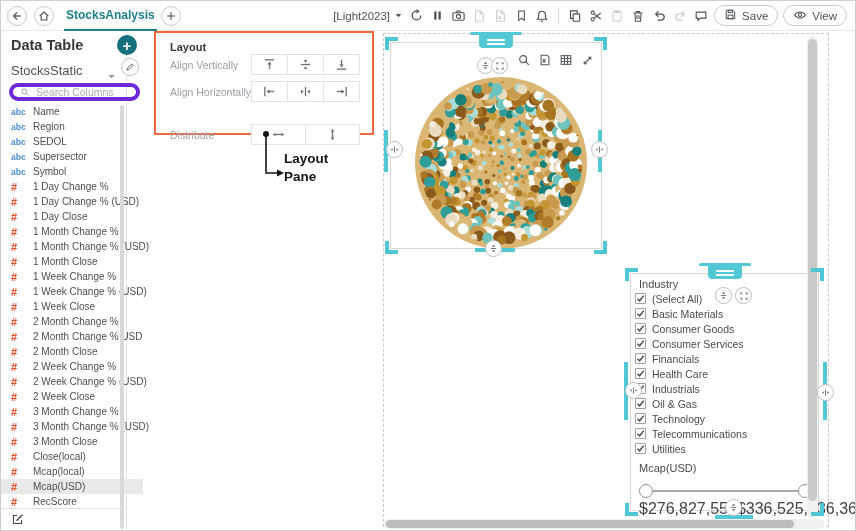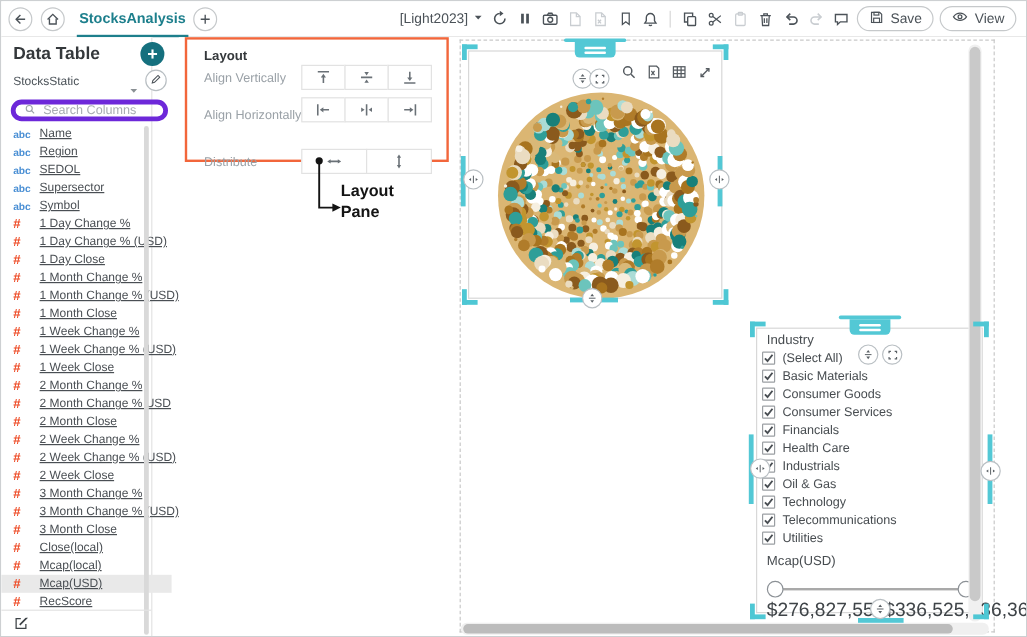--- a/index.html
+++ b/index.html
@@ -21,35 +21,35 @@
   .icon16.disabled{color:#c9cdd1;}
   .tdiv{width:1px;height:14px;background:#d8d8d8;margin:0 3px;flex:none;}
   .pill{display:flex;align-items:center;gap:5px;height:21px;border:1px solid #c6c9cb;border-radius:11px;
         padding:0 9px;font-size:11.5px;color:#4b5258;background:#fff;cursor:pointer;flex:none;}
 
   
   .sidebar{position:absolute;left:0;top:30px;bottom:0;width:126px;background:#fff;border-right:1px solid #e3e3e3;}
   .sb-title{position:absolute;left:10px;top:6px;font-size:14.5px;font-weight:700;color:#34383b;}
   .sb-add{position:absolute;left:116px;top:4px;width:20px;height:20px;border-radius:50%;background:#15707e;color:#fff;
           display:flex;align-items:center;justify-content:center;font-size:15px;font-weight:700;cursor:pointer;line-height:1;}
-  .sb-table{position:absolute;left:10px;top:32px;font-size:10px;color:#4b5258;cursor:pointer;}
+  .sb-table{position:absolute;left:10px;top:32px;font-size:13px;color:#4b5258;cursor:pointer;}
   .sb-caret{position:absolute;left:106px;top:36px;color:#8a9094;cursor:pointer;}
   .sb-edit{position:absolute;left:120px;top:27px;width:18px;height:18px;border:1px solid #b9bfc3;border-radius:50%;
            background:#fff;display:flex;align-items:center;justify-content:center;color:#4b5258;cursor:pointer;}
   .sb-search{position:absolute;left:8px;top:52px;width:131px;height:18px;border:4px solid #6d28d9;border-radius:10px;
              display:flex;align-items:center;gap:4px;padding:0 7px;color:#9aa1a7;}
   .sb-search input{border:none;outline:none;width:100%;font-size:10.5px;font-family:"Liberation Sans",sans-serif;color:#4b5258;background:transparent;}
   .sb-search input::placeholder{color:#a8adb2;}
   .col-list{position:absolute;left:0;top:73px;width:142px;}
   .col-row{display:flex;align-items:center;height:15px;padding-left:10px;gap:5px;font-size:10px;color:#4a4f54;cursor:pointer;}
   .col-row.selected{background:#e9e9e9;}
   .col-type{width:17px;font-weight:700;font-size:8.5px;flex:none;}
   .col-type.text{color:#4a8fd4;}
   .col-type.num{color:#ee4b26;font-size:11px;}
-  .col-name{white-space:nowrap;text-decoration:underline;}
+  .col-name{white-space:nowrap;}
   .sb-scroll{position:absolute;right:2px;top:74px;width:4px;height:424px;background:#d9d9d9;border-radius:2px;cursor:pointer;}
   .sb-footer{position:absolute;left:0;right:0;top:477px;border-top:1px solid #e3e3e3;height:24px;
              display:flex;align-items:center;gap:6px;padding-left:10px;font-size:10.5px;color:#3f4448;cursor:pointer;}
 
   
   .layoutcol{position:absolute;left:148px;top:30px;width:232px;bottom:0;background:#fff;}
   .orange-box{position:absolute;left:5px;top:0;width:220px;height:104px;border:2px solid #f2663b;background:#fff;}
   .lp-title{position:absolute;left:14px;top:8px;font-size:11px;font-weight:700;color:#34383b;}
   .lp-row{position:absolute;left:14px;right:8px;height:21px;display:flex;align-items:center;}
   .lp-label{font-size:10.5px;color:#9aa1a7;}
@@ -443,21 +443,21 @@
           <span class="lp-btn">
               <svg width="15" height="15" viewBox="0 0 16 16" fill="none" stroke="currentColor" stroke-width="1.4">
                 <line x1="3" y1="13" x2="13" y2="13"></line>
                 <line x1="8" y1="3" x2="8" y2="9"></line>
                 <polygon points="8,11.2 5.7,8 10.3,8" fill="currentColor" stroke="none"></polygon>
               </svg>
             </span>
         </span>
       </div>
 
-      <div class="lp-row" style="top:48px;align-items:flex-end;">
+      <div class="lp-row" style="top:48px;">
         <span class="lp-label">Align Horizontally</span>
         <span class="lp-group">
           <span class="lp-btn">
               <svg width="15" height="15" viewBox="0 0 16 16" fill="none" stroke="currentColor" stroke-width="1.4">
                 <line x1="3" y1="3" x2="3" y2="13"></line>
                 <line x1="7" y1="8" x2="13" y2="8"></line>
                 <polygon points="4.8,8 8,5.7 8,10.3" fill="currentColor" stroke="none"></polygon>
               </svg>
             </span>
           <span class="lp-btn">

